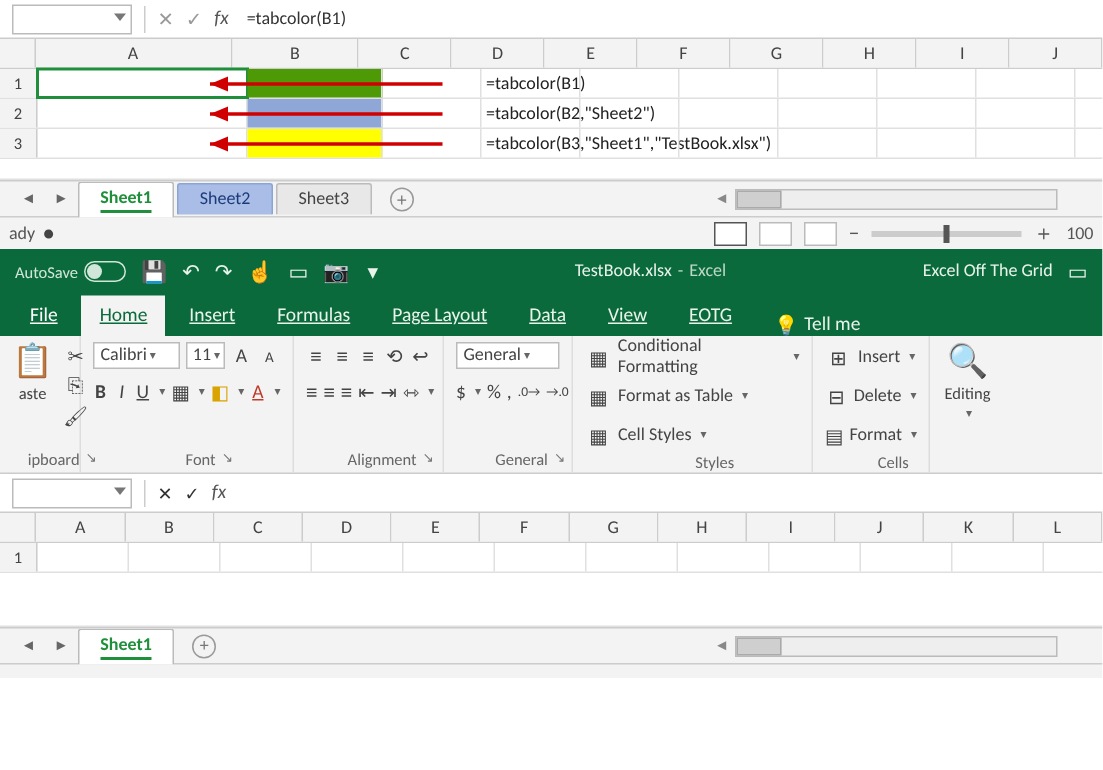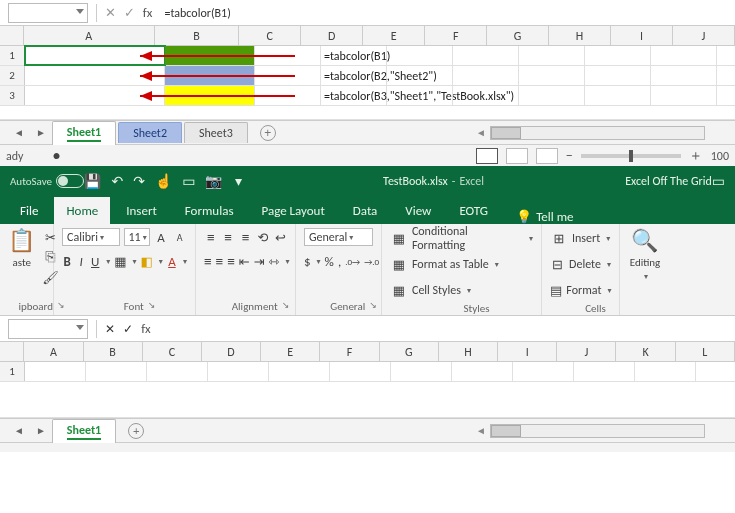--- a/index.html
+++ b/index.html
@@ -22,21 +22,21 @@
     width: 80px; height: 20px; display:flex; align-items:center;
     border:1px solid #bbb; background:#fff; padding:0 4px;
     position: relative;
   }
   .name-box .caret { position:absolute; right:3px; top:5px; width:0;height:0;
     border-left:4px solid transparent;border-right:4px solid transparent;
     border-top:5px solid #777;}
   .vsep { width:1px; height:18px; background:#ccc; }
   .fbar .ico { color:#999; font-size:13px; }
   .formula-text { padding-left:4px; }
-  .fx { color:#555; font-size:13px;}
+  .fx { font-style: italic; color:#555; font-size:13px;}
 
   
   .grid { position: relative; }
   .colheads { display:flex; height:20px; border-bottom:1px solid #ccc; }
   .colheads .corner { width:25px; border-right:1px solid #ccc; background:#f3f3f3;}
   .colheads .ch {
     width:66px; text-align:center; background:#f3f3f3;
     border-right:1px solid #ccc; line-height:20px; color:#444;
     font-size:12px;
   }
@@ -81,57 +81,57 @@
   .scroll-mini .tri { font-size:10px; }
   .scroll-mini .track { width:215px; height:14px; border:1px solid #bbb;
     background:#eee; position:relative;}
   .scroll-mini .thumb { position:absolute; left:0; top:0; height:12px; width:30px;
     background:#cfcfcf; border:1px solid #aaa; }
 
   
   .status {
     display:flex; align-items:center; height:22px;
     border-top:1px solid #ccc; background:#f3f3f3; padding:0 6px;
-    gap:24px; color:#555;
+    gap:0; color:#555;
   }
   .status .right { margin-left:auto; display:flex; align-items:center; gap:8px;}
   .viewbtn { width:22px;height:16px;border:1px solid #bbb; background:#fff;
     position:relative;}
   .viewbtn.active { border-color:#555; }
   .zoom-track { width:100px; height:4px; background:#ccc; position:relative; }
   .zoom-track .knob { position:absolute; top:-4px; left:48px; width:4px; height:12px;
     background:#555;}
   .zoom-track::before, .zoom-track::after { content:""; position:absolute; top:-5px;
     width:10px;height:14px; font-size:14px; color:#555;}
   .zoom-minus { font-size:14px; }
   .zoom-plus { font-size:14px; }
 
   
   .titlebar {
     height:30px; background:#0b6a3b; display:flex; align-items:center;
-    color:#e8f3ec; padding:4px 10px; font-size:12px;
+    color:#e8f3ec; padding:4px 10px; gap:10px; font-size:12px;
   }
   .titlebar .qat { display:flex; gap:10px; align-items:center; }
   .autosave {
     display:flex; align-items:center; gap:4px; color:#cfe6d8; font-size:11px;
   }
   .toggle { width:28px;height:14px;border:1px solid #cfe6d8;border-radius:7px;
     position:relative;}
   .toggle .dot { width:10px;height:10px;border-radius:50%;background:#cfe6d8;
     position:absolute; left:1px; top:1px;}
   .titlebar .tico { color:#e8f3ec; font-size:14px; }
   .title-center { margin:0 auto; display:flex; gap:4px; }
   .title-center .dim { color:#bcd8c7; }
   .title-right { margin-left:0; color:#e8f3ec; }
 
   .ribbon-tabs {
     height:28px; background:#0b6a3b; display:flex; align-items:flex-end;
     padding:0 8px; gap:4px; color:#e8f3ec; font-size:13px;
   }
-  .rtab { padding:6px 12px; cursor:default; }
+  .rtab { padding:6px 12px; cursor:default;text-decoration:underline; }
   .rtab.active { background:#f3f3f3; color:#0b6a3b; }
   .rtab.file { color:#fff; }
   .tellme { margin-left:12px; display:flex; align-items:center; gap:4px;}
   .bulb { font-size:13px; }
 
   .ribbon {
     background:#f3f3f3; border-bottom:1px solid #ccc;
     display:flex; height:92px; color:#444;
   }
   .group { border-right:1px solid #ddd; padding:4px 8px 2px;

